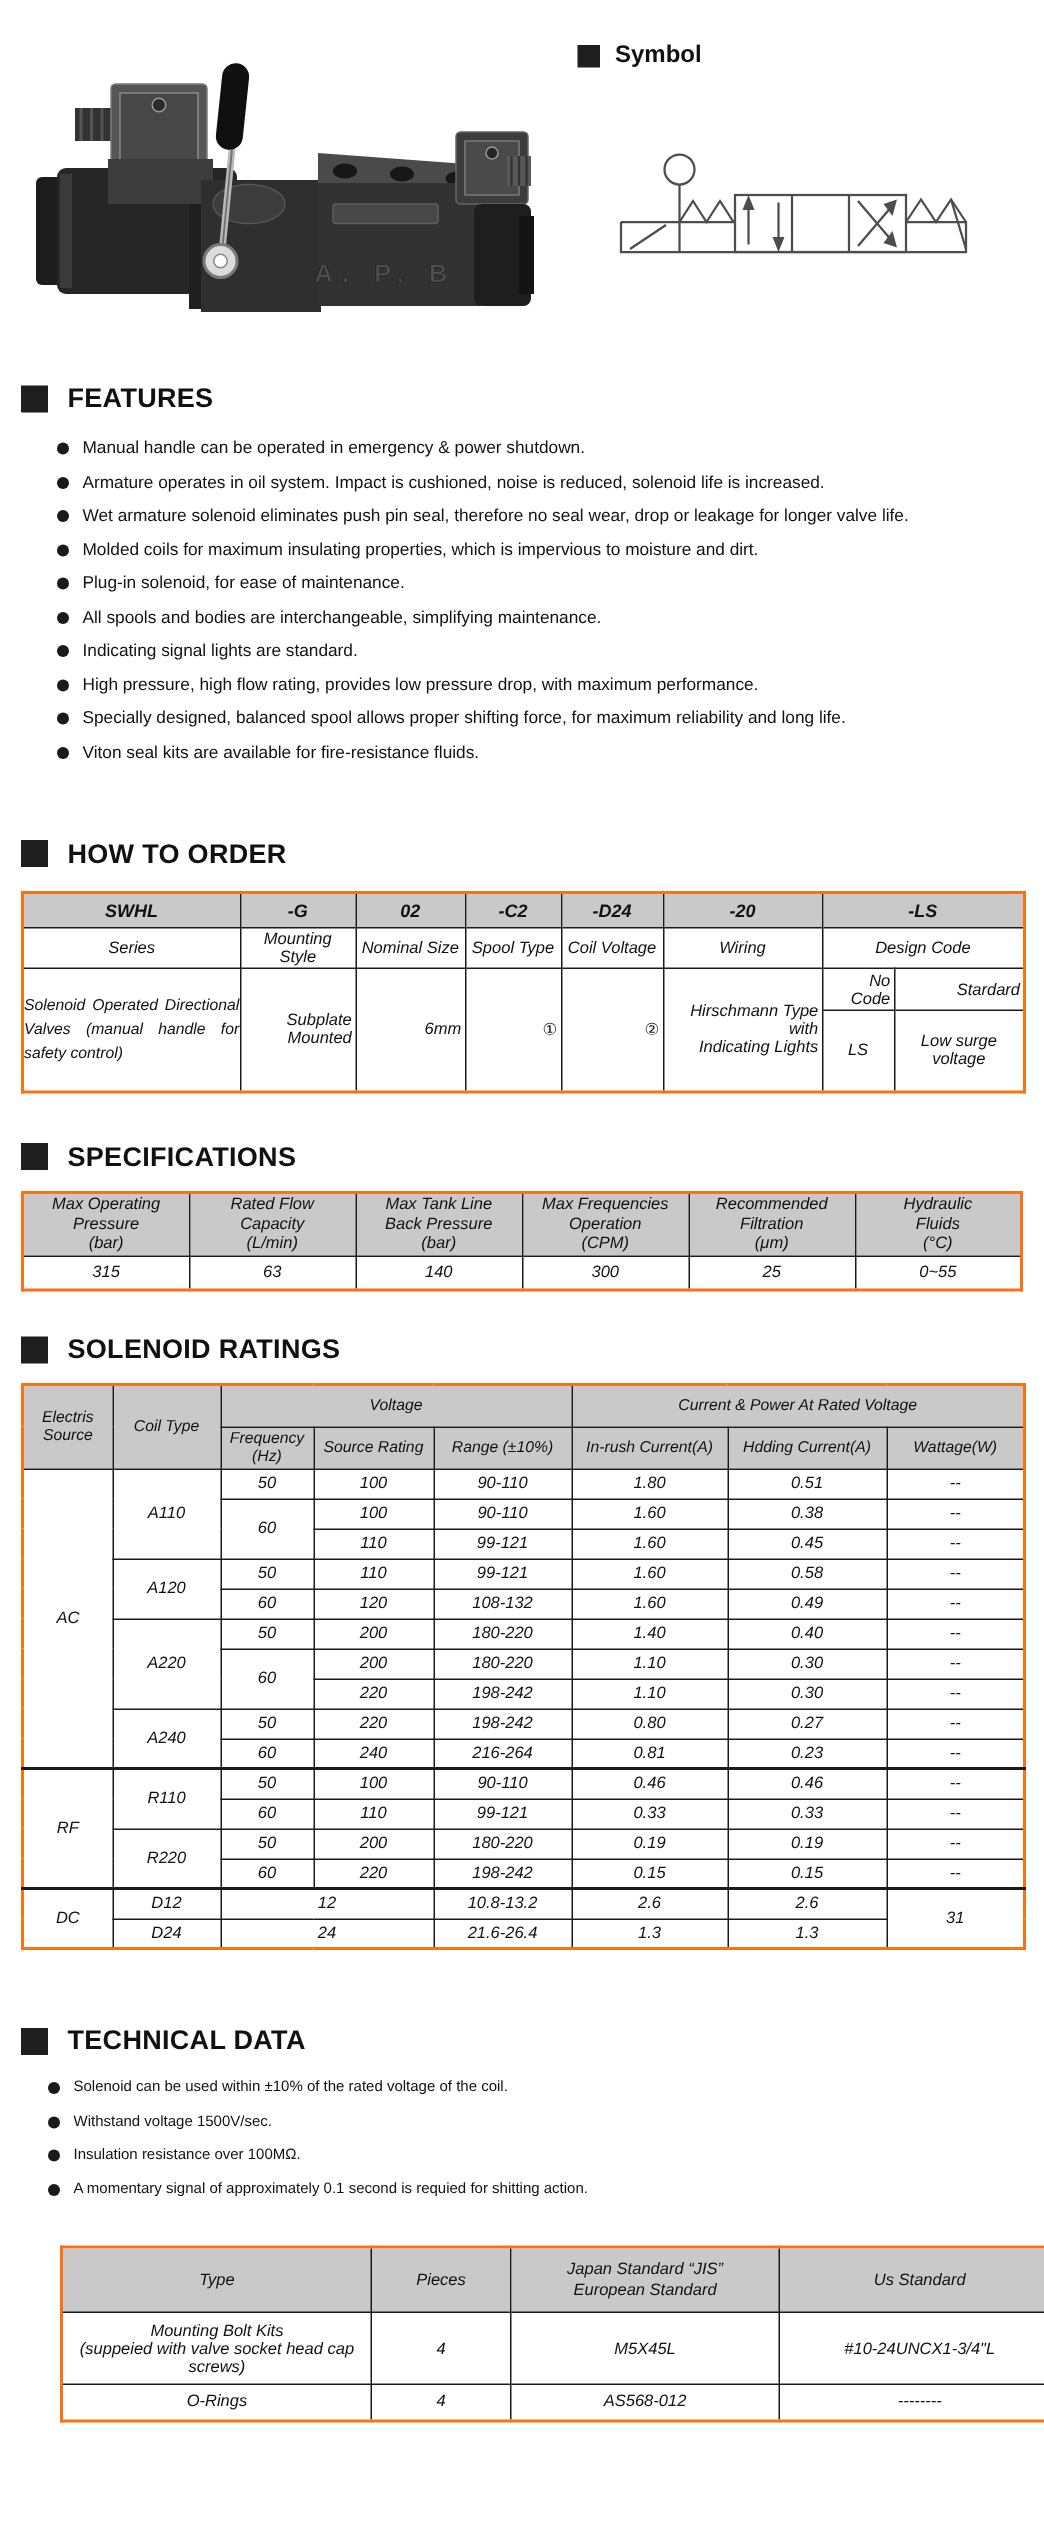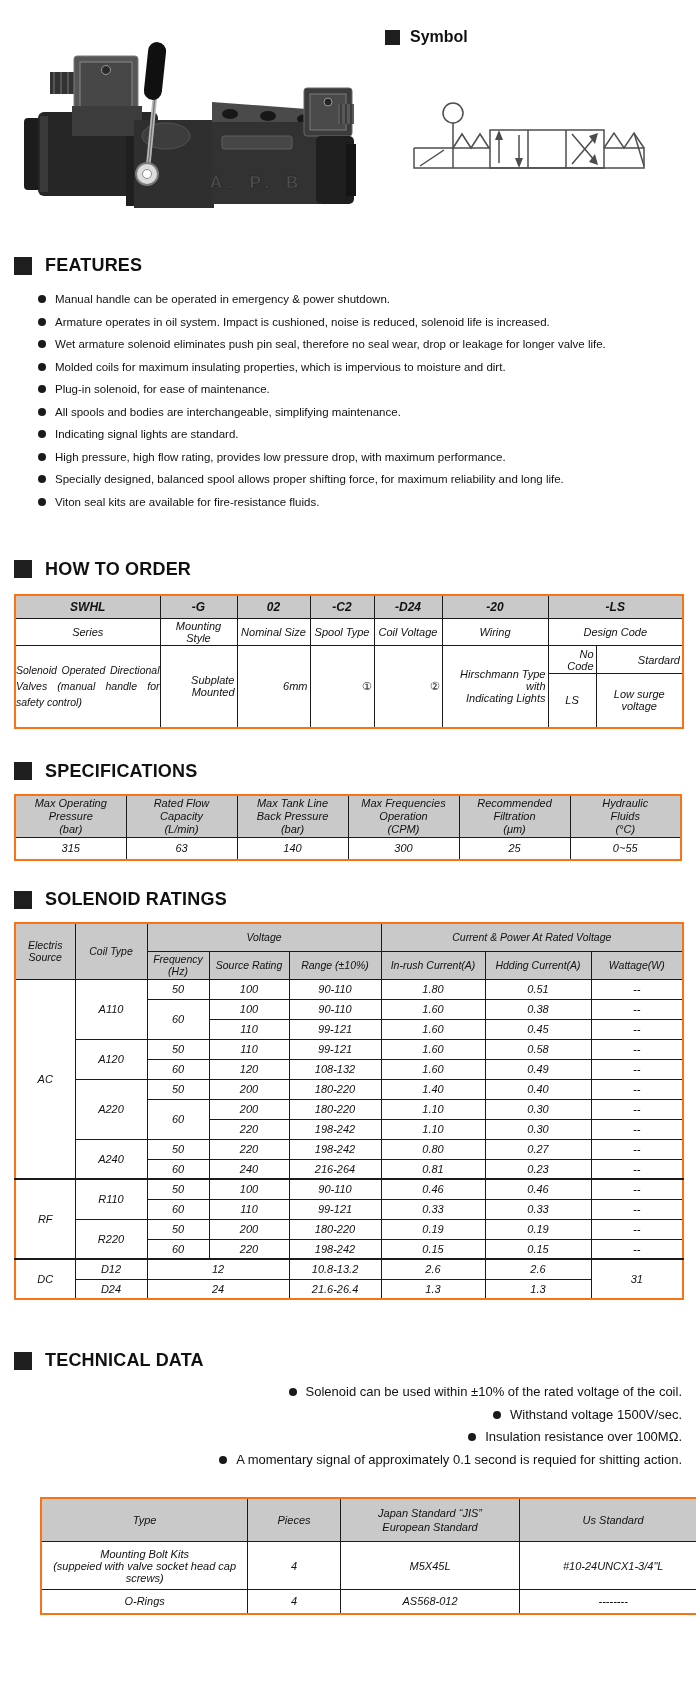--- a/index.html
+++ b/index.html
@@ -45,21 +45,21 @@
   .spec-tbl td { height:23px; font-size:11.5px; }
 
   
   .rate-tbl { margin-top:12px; }
   .rate-tbl thead th { font-size:10.5px; line-height:12px; height:28px; }
   .rate-tbl tbody td { height:20px; font-size:11px; }
   .rate-tbl tr.sec td { border-top:2px solid #1a1a1a; }
 
   
   .tech .bullets { margin-top:14px; margin-left:18px; }
-  .tech .b-item { font-size:13px; margin-bottom:8.5px;justify-content:flex-end; }
+  .tech .b-item { font-size:10px; margin-bottom:8.5px; }
 
   
   .acc-tbl { margin:14px 0 0 26px; width:612px; }
   .acc-tbl th { font-size:11px; line-height:14px; height:44px; }
   .acc-tbl .r1 td { height:48px; font-size:11px; line-height:12px; }
   .acc-tbl .r2 td { height:24px; }
 
   .mt-order { margin-top:50px; }
   .mt-spec  { margin-top:32px; }
   .mt-rate  { margin-top:28px; }

